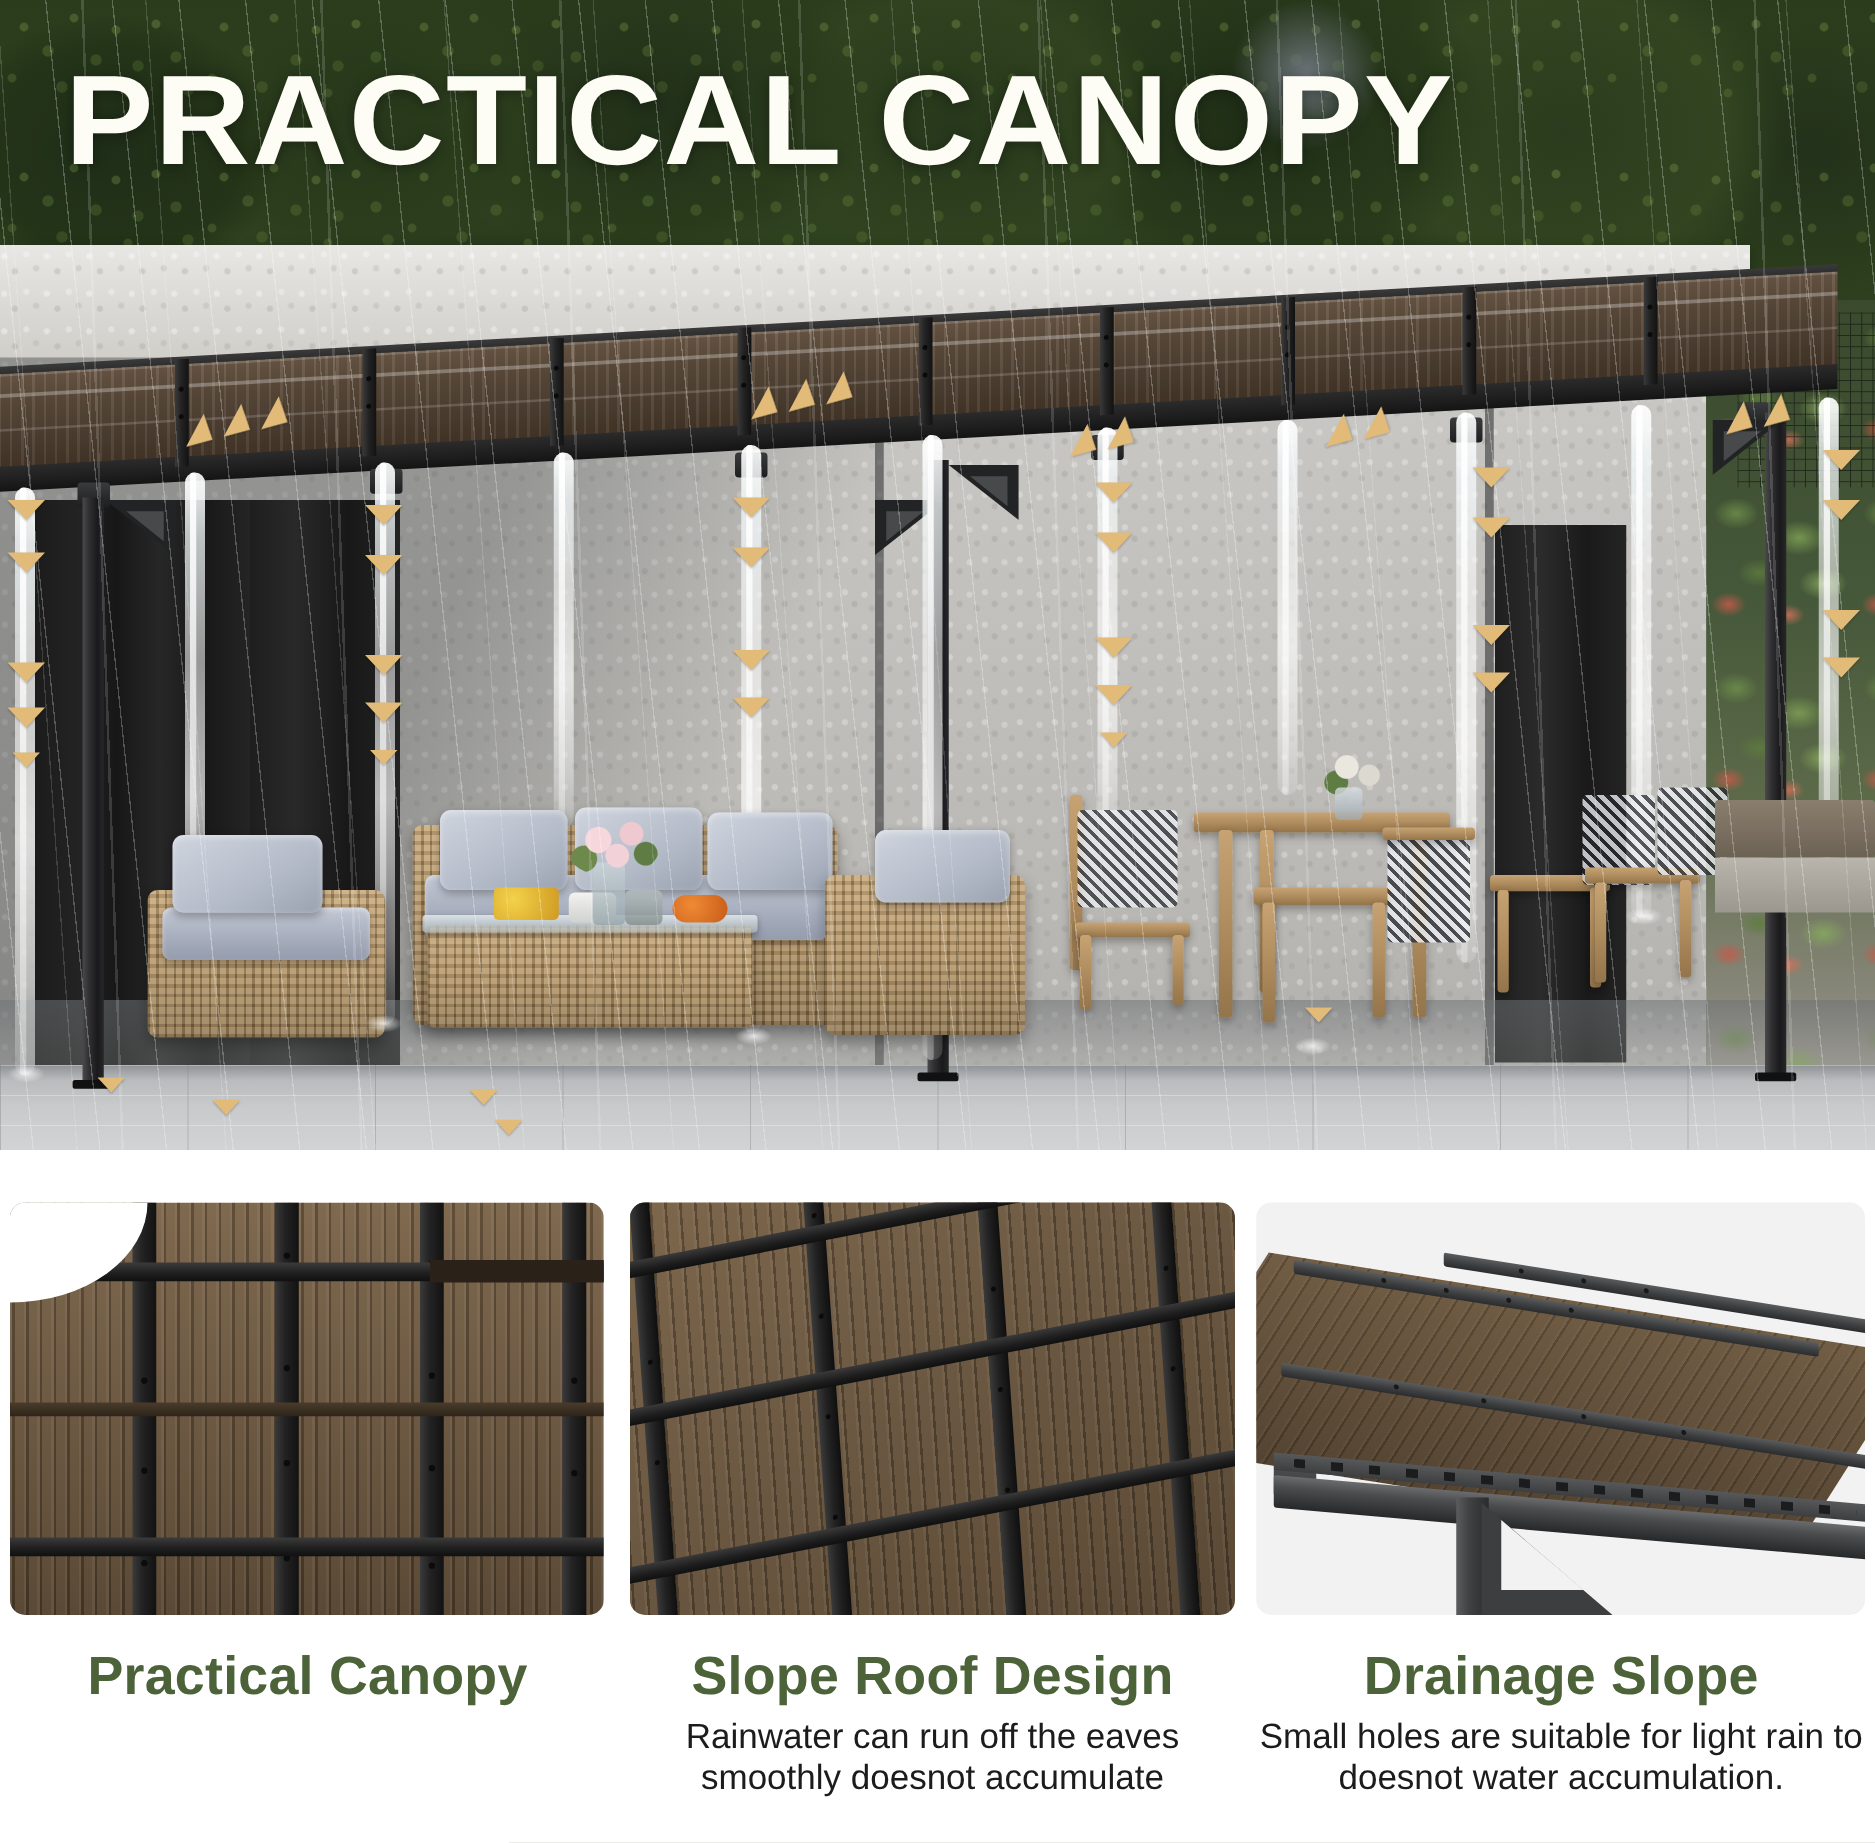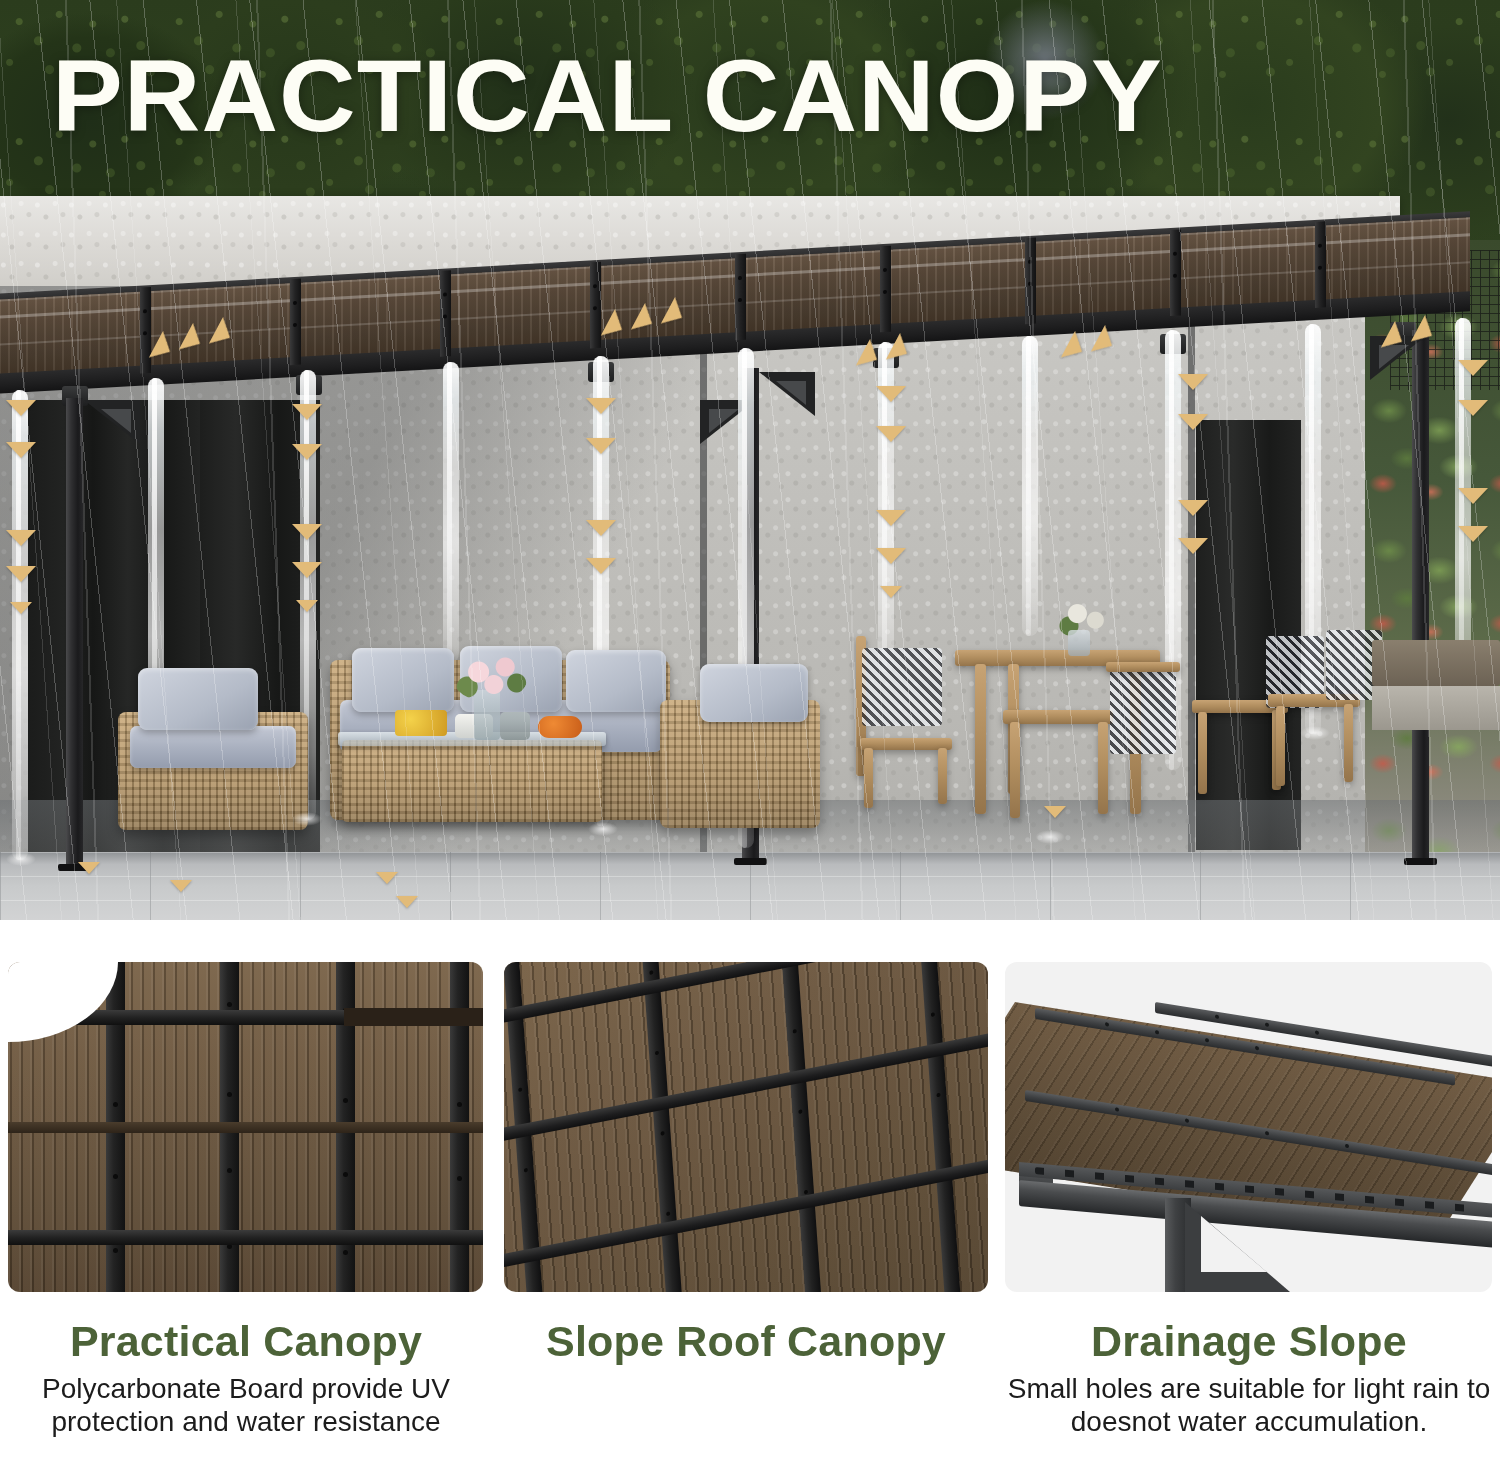--- a/index.html
+++ b/index.html
@@ -585,24 +585,24 @@
       <div class="p3-holes"></div>
       <div class="p3-beam"></div>
       <div class="p3-post"></div>
       <div class="p3-brace"></div>
     </div>
   </div>
 
   <div class="caps">
     <div class="cap c1">
       <h3>Practical Canopy</h3>
-      <p>Polycarbonate Board provide UV protection and water resistance</p>
     </div>
     <div class="cap c2">
-      <h3>Slope Roof Canopy</h3>
+      <h3>Slope Roof Design</h3>
+      <p>Rainwater can run off the eaves smoothly doesnot accumulate</p>
     </div>
     <div class="cap c3">
       <h3>Drainage Slope</h3>
       <p>Small holes are suitable for light rain to doesnot water accumulation.</p>
     </div>
   </div>
 
 </div>
 
 </body></html>

